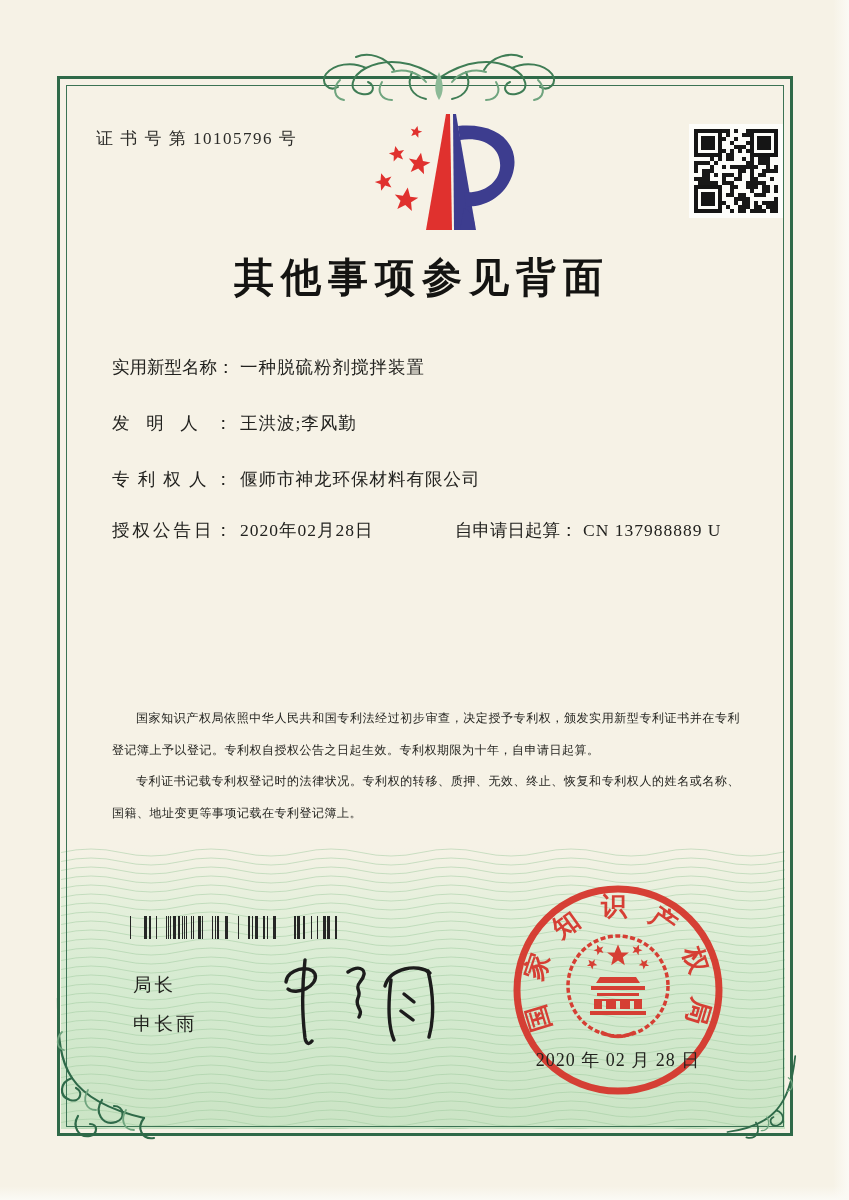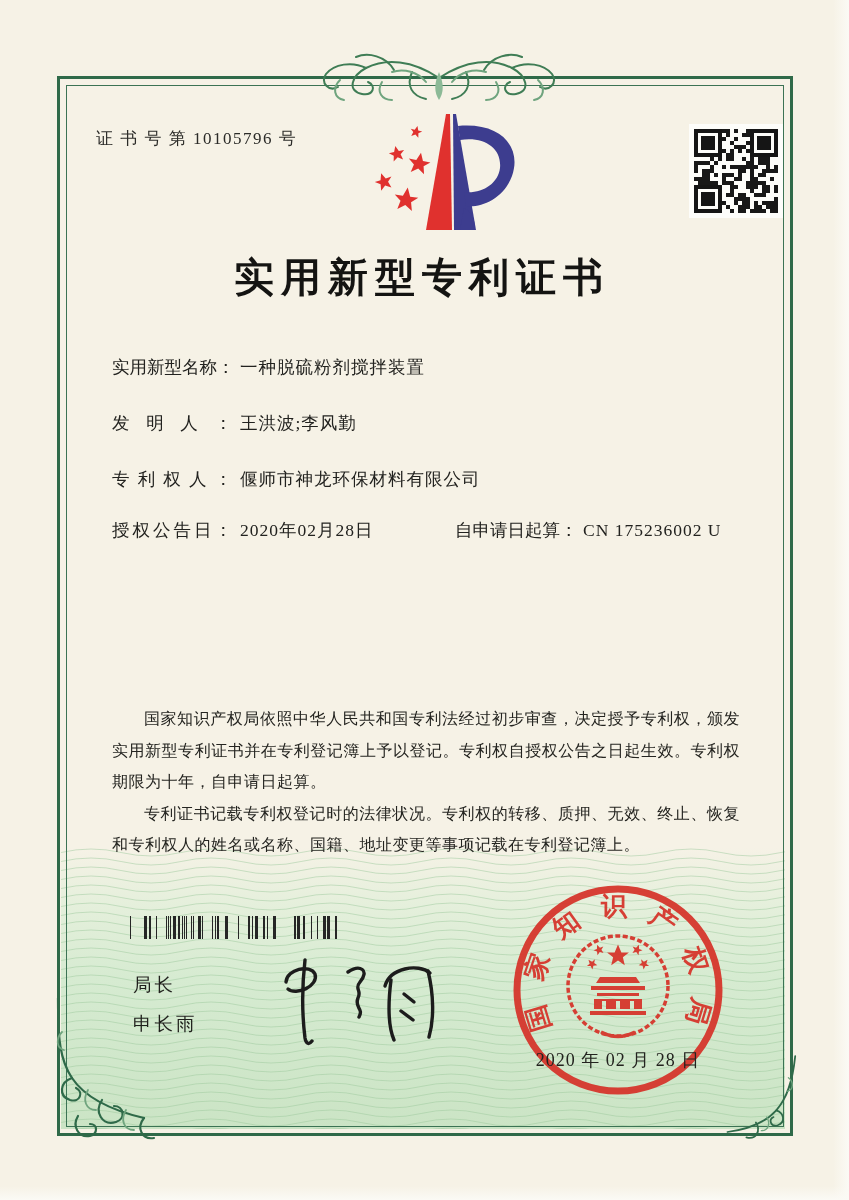--- a/index.html
+++ b/index.html
@@ -32,21 +32,21 @@
     font-size:40px;font-weight:600;letter-spacing:7px;color:#141412;}
 
   .fields{position:absolute;left:112px;top:352px;width:640px;font-size:17.5px;}
   .frow{position:relative;line-height:30px;margin-bottom:21px;white-space:nowrap;}
   .frow.gap-lg{margin-bottom:26px;}
   .flabel{display:inline-block;width:120px;text-align:justify;text-align-last:justify;
     vertical-align:top;letter-spacing:0;}
   .fvalue{margin-left:8px;letter-spacing:1px;}
   .pair2{position:absolute;left:343px;top:0;}
 
-  .body-text{position:absolute;left:112px;top:703px;width:628px;font-size:16px;
+  .body-text{position:absolute;left:112px;top:703px;width:628px;font-size:12px;
     line-height:31.5px;text-align:justify;color:#242420;}
   .body-text p{margin:0;text-indent:2em;letter-spacing:0.5px;}
 
   .barcode{position:absolute;left:128px;top:916px;width:220px;height:23px;}
   .barcode i{position:absolute;top:0;bottom:0;background:#262626;}
 
   .officer{position:absolute;left:133px;top:972px;font-size:18.5px;letter-spacing:3px;color:#1f1f1c;}
   .officer .name{margin-top:14px;}
 
   .signature{position:absolute;left:248px;top:938px;width:220px;height:115px;}
@@ -287,36 +287,36 @@
         <i style="left:64px;top:80px"></i>
         <i style="left:68px;top:80px"></i>
         <i style="left:76px;top:80px"></i>
         <i style="left:80px;top:80px"></i>
       </div>
     <div class="qr-finder qr-f1"></div>
     <div class="qr-finder qr-f2"></div>
     <div class="qr-finder qr-f3"></div>
   </div>
 
-  <div class="title">实用新型专利证书</div>
+  <div class="title">其他事项参见背面</div>
 
   <div class="fields">
     <div class="frow gap-lg">
       <span class="flabel">实用新型名称：</span><span class="fvalue">一种脱硫粉剂搅拌装置</span>
     </div>
     <div class="frow gap-lg">
       <span class="flabel">发明人：</span><span class="fvalue">王洪波;李风勤</span>
     </div>
     <div class="frow">
       <span class="flabel">专利权人：</span><span class="fvalue">偃师市神龙环保材料有限公司</span>
     </div>
     <div class="frow">
       <span class="flabel">授权公告日：</span><span class="fvalue">2020年02月28日</span>
       <span class="pair2">
-        <span class="flabel">自申请日起算：</span><span class="fvalue">CN 175236002 U</span>
+        <span class="flabel">自申请日起算：</span><span class="fvalue">CN 137988889 U</span>
       </span>
     </div>
   </div>
 
   <div class="body-text">
     <p>国家知识产权局依照中华人民共和国专利法经过初步审查，决定授予专利权，颁发实用新型专利证书并在专利登记簿上予以登记。专利权自授权公告之日起生效。专利权期限为十年，自申请日起算。</p>
     <p>专利证书记载专利权登记时的法律状况。专利权的转移、质押、无效、终止、恢复和专利权人的姓名或名称、国籍、地址变更等事项记载在专利登记簿上。</p>
   </div>
 
   <div class="barcode" id="barcode-bars">

